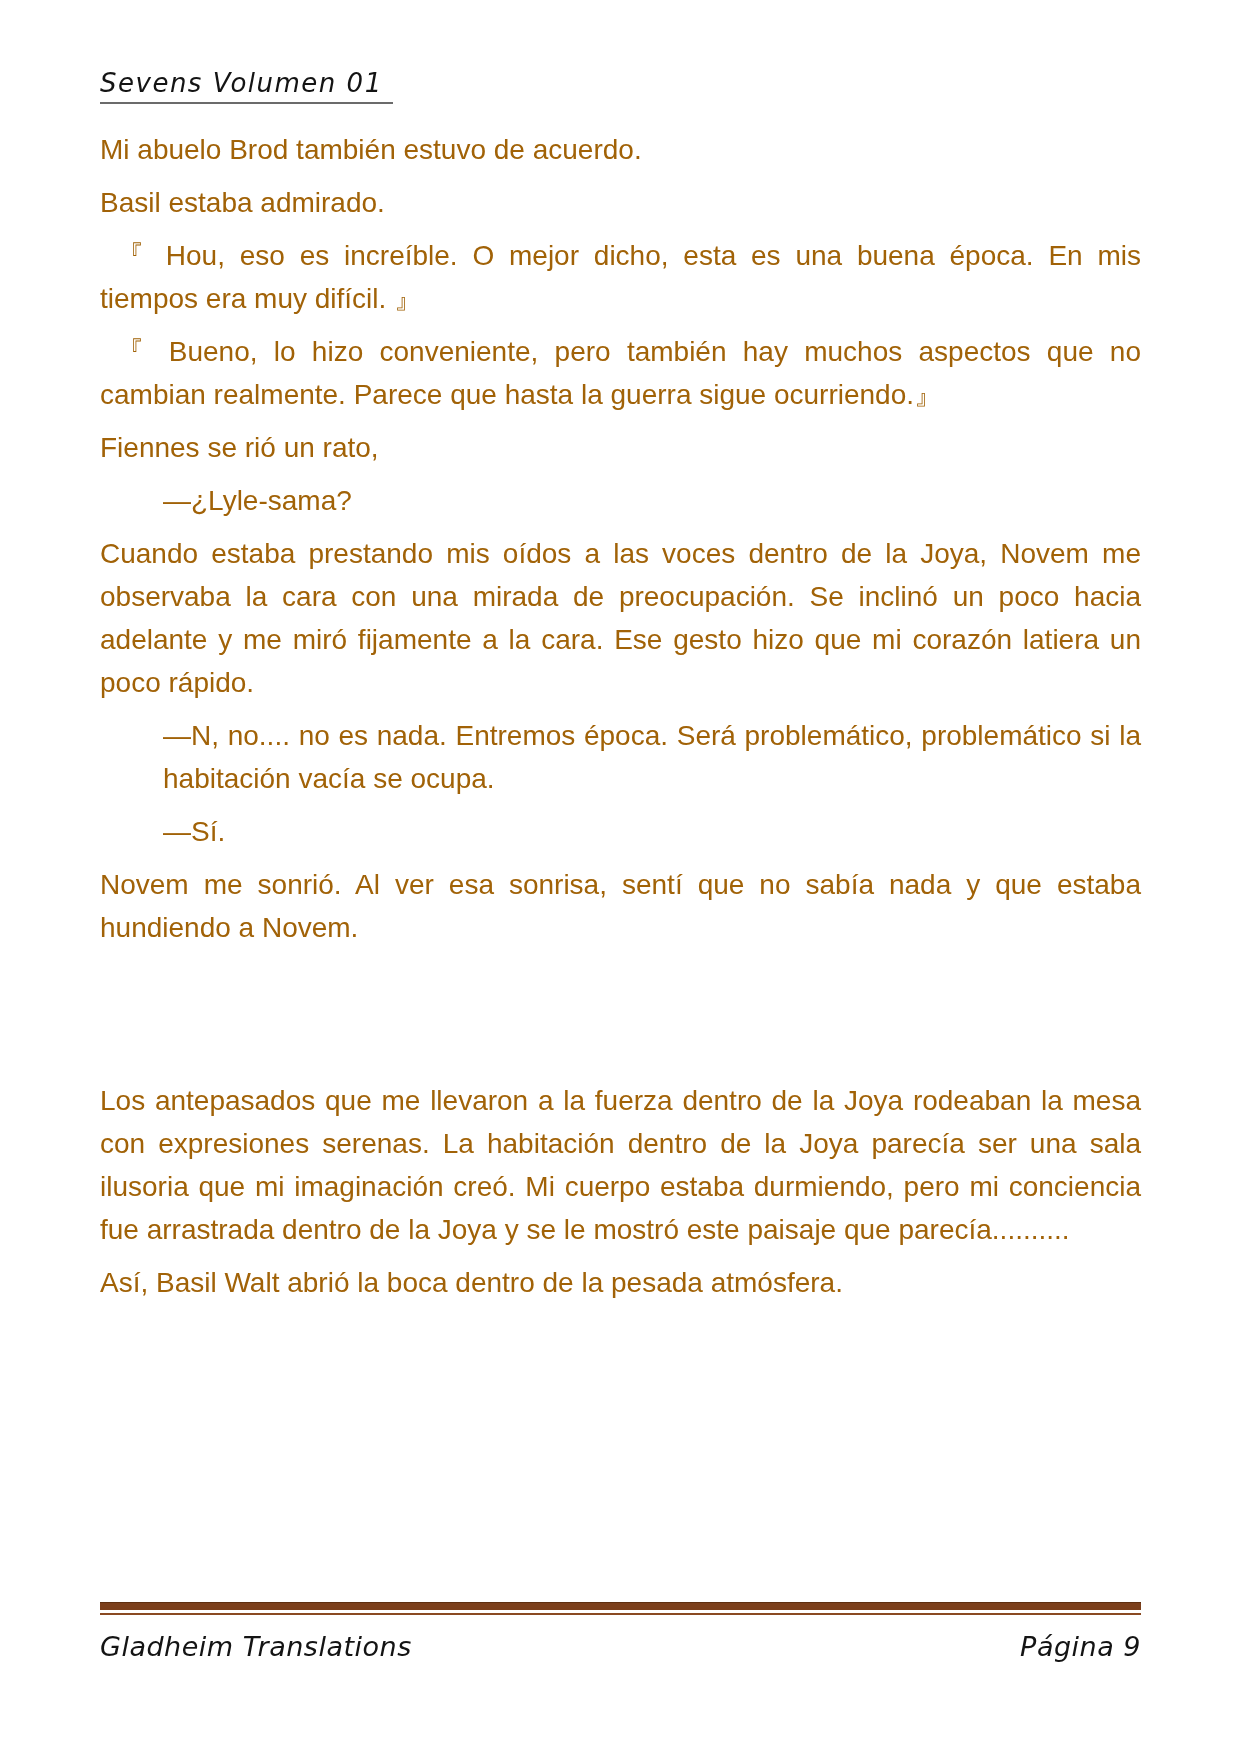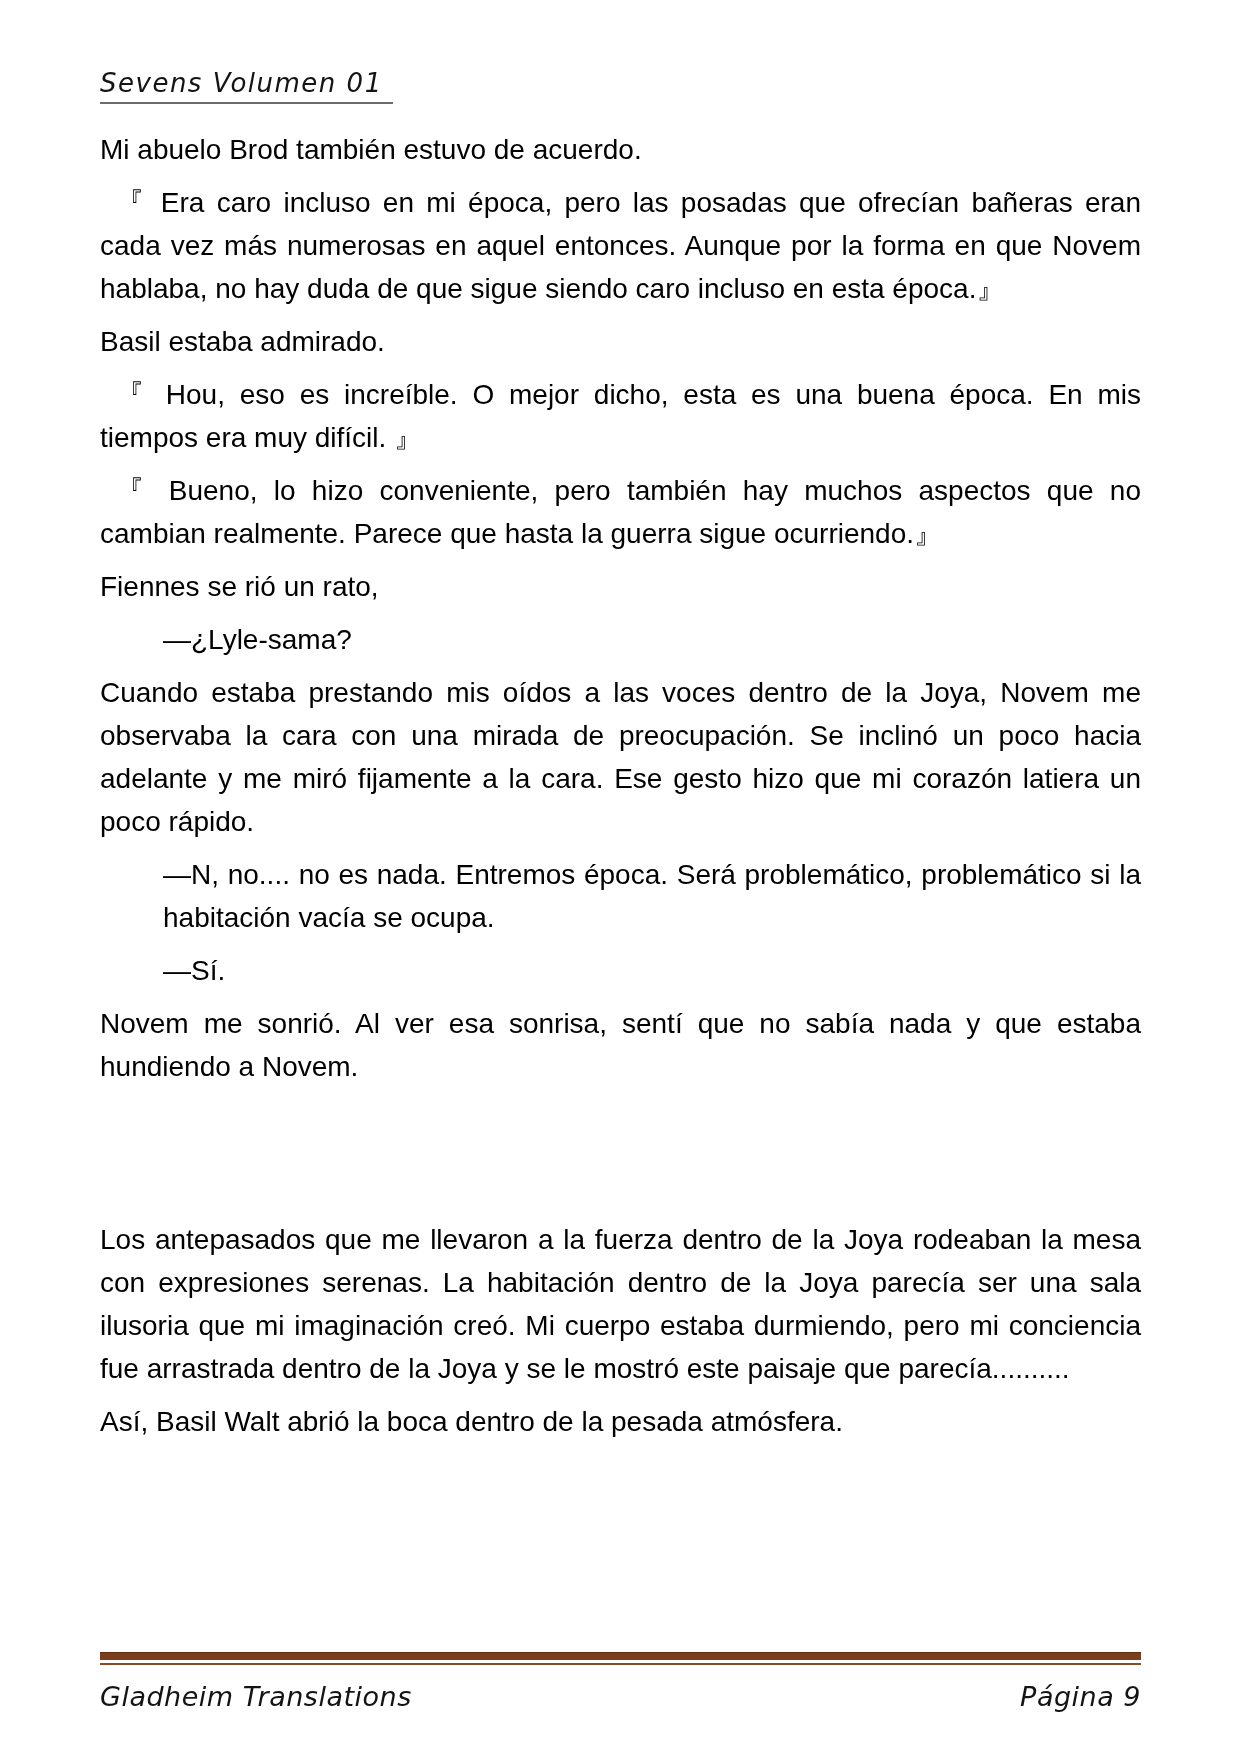--- a/index.html
+++ b/index.html
@@ -34,29 +34,29 @@
     position: absolute;
     top: 128px;
     left: 100px;
     width: 1041px;
   }
   .para {
     font-size: 28px;
     line-height: 43px;
     text-align: justify;
     margin-bottom: 10px;
-    color: #000000;
+    color: #a16207;
   }
   .para.quote { text-indent: 16px; }
   .para.dialogue { margin-left: 63px; margin-right: 0; }
   .scene-break { height: 120px; }
   .page-footer {
     position: absolute;
     left: 100px;
-    top: 1652px;
+    top: 1602px;
     width: 1041px;
   }
   .footer-rule-thick {
     height: 8px;
     background: #7b3f1b;
     border-top: 1px solid #5e2f10;
   }
   .footer-rule-thin {
     height: 2px;
     background: #8a4a22;
@@ -78,21 +78,20 @@
 <body>
 
 <div class="page">
 
   <div class="page-header">
     <span class="volume-title">Sevens Volumen 01</span>
   </div>
 
   <div class="document-body">
     <p class="para normal">Mi abuelo Brod también estuvo de acuerdo.</p>
-    <p class="para quote">『 Era caro incluso en mi época, pero las posadas que ofrecían bañeras eran cada vez más numerosas en aquel entonces. Aunque por la forma en que Novem hablaba, no hay duda de que sigue siendo caro incluso en esta época.』</p>
     <p class="para normal">Basil estaba admirado.</p>
     <p class="para quote">『 Hou, eso es increíble. O mejor dicho, esta es una buena época. En mis tiempos era muy difícil. 』</p>
     <p class="para quote">『 Bueno, lo hizo conveniente, pero también hay muchos aspectos que no cambian realmente. Parece que hasta la guerra sigue ocurriendo.』</p>
     <p class="para normal">Fiennes se rió un rato,</p>
     <p class="para dialogue">—¿Lyle-sama?</p>
     <p class="para normal">Cuando estaba prestando mis oídos a las voces dentro de la Joya, Novem me observaba la cara con una mirada de preocupación. Se inclinó un poco hacia adelante y me miró fijamente a la cara. Ese gesto hizo que mi corazón latiera un poco rápido.</p>
     <p class="para dialogue">—N, no.... no es nada. Entremos época. Será problemático, problemático si la habitación vacía se ocupa.</p>
     <p class="para dialogue">—Sí.</p>
     <p class="para normal">Novem me sonrió. Al ver esa sonrisa, sentí que no sabía nada y que estaba hundiendo a Novem.</p>
 

